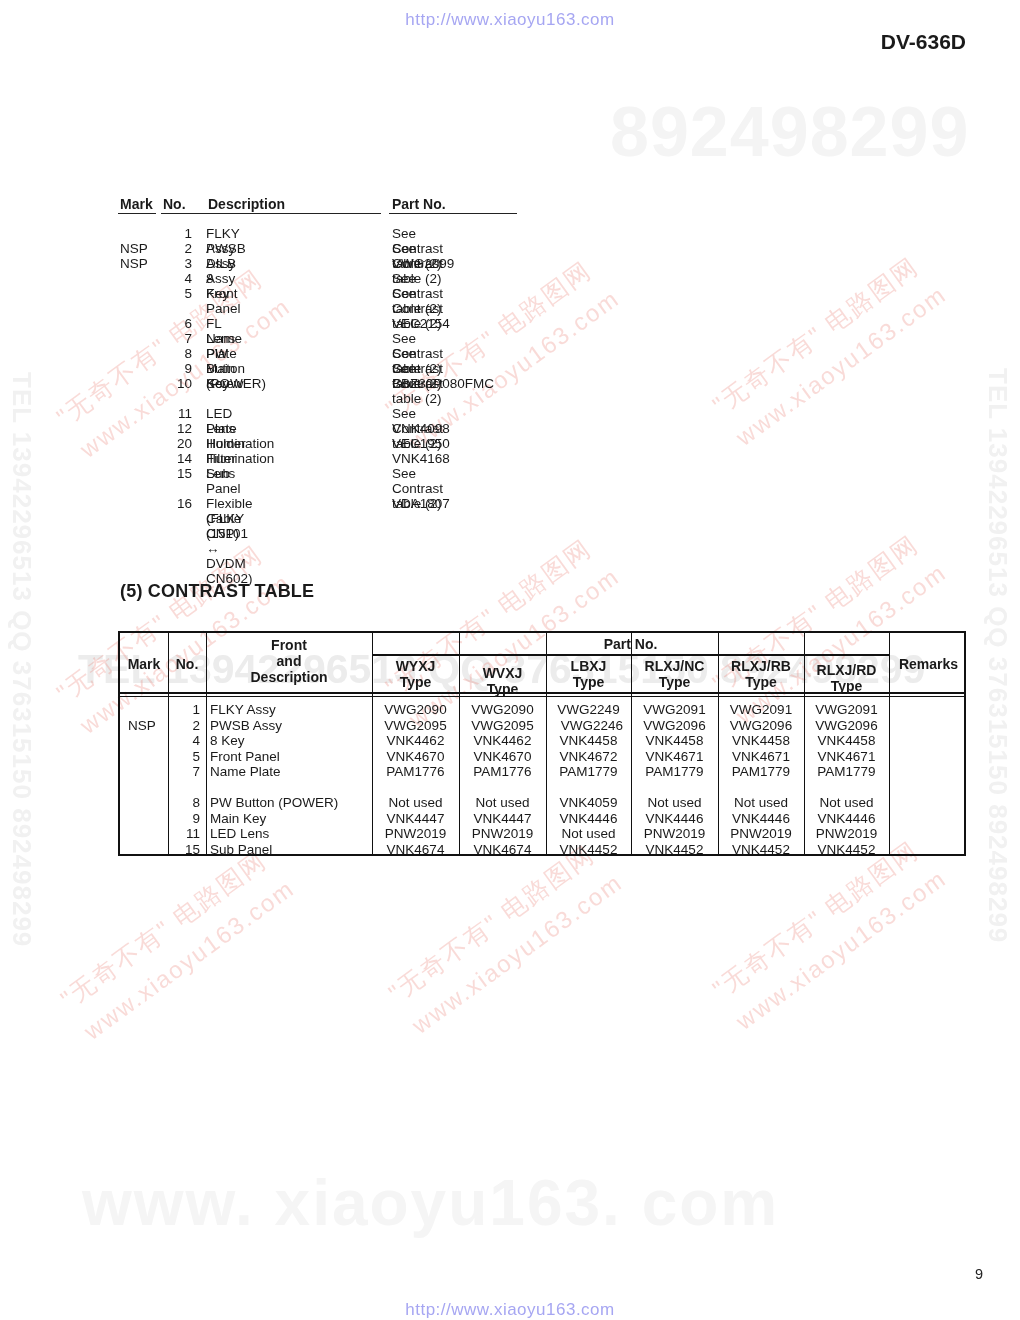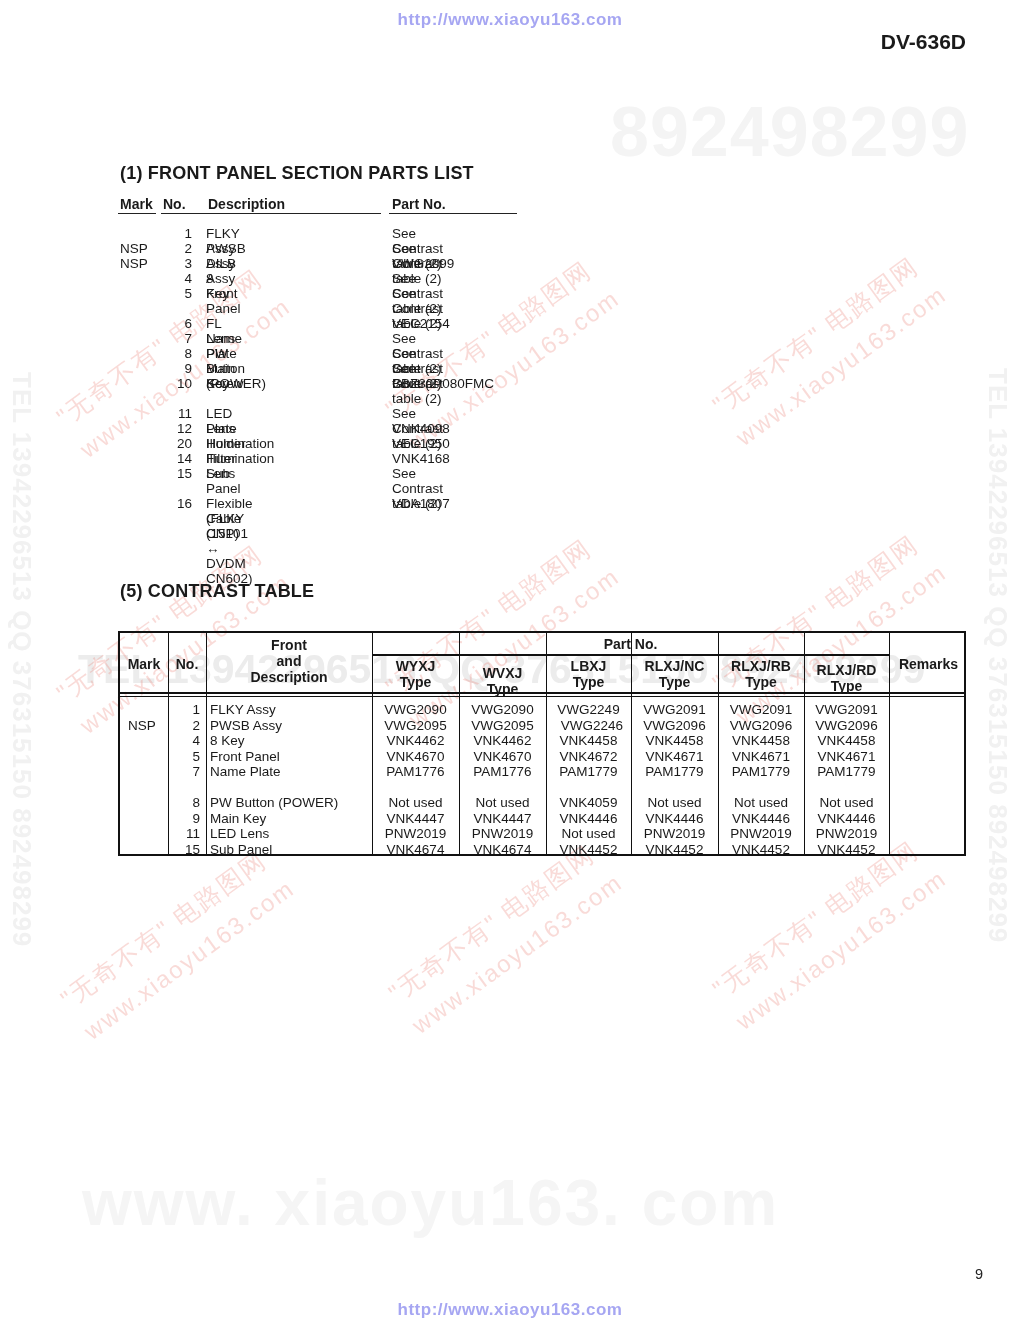--- a/index.html
+++ b/index.html
@@ -4,21 +4,21 @@
 <style>
   html,body{margin:0;padding:0;background:#888;}
   .page{
     position:relative; width:1020px; height:1320px; margin:0 auto;
     background:#ffffff; overflow:hidden;
     font-family:"Liberation Sans","DejaVu Sans",sans-serif;
     color:#1a1a1a;
   }
   .abs{position:absolute;}
   
-  .wm{position:absolute; z-index:0; pointer-events:none; white-space:nowrap;font-weight:bold;}
+  .wm{position:absolute; z-index:0; pointer-events:none; white-space:nowrap;}
   .wm-url{color:#a6a6f2; font-size:17px; letter-spacing:0.5px; width:100%; text-align:center;}
   .wm-qq{font-weight:bold; font-size:70px; color:#f4f4f4; letter-spacing:1px; top:92px;}
   .wm-big{font-weight:bold; font-size:64px; color:#f5f5f5; letter-spacing:2px; left:82px; top:1166px;}
   .wm-side{font-weight:bold; font-size:26px; color:#f1f1f1; letter-spacing:1px; writing-mode:vertical-rl;}
   .wm-hband{font-weight:bold; font-size:41px; color:#ececec; left:78px; top:646px; letter-spacing:0px;}
   .pink-tile{position:absolute; z-index:0; height:78px; transform:rotate(-36deg); transform-origin:left bottom; pointer-events:none;}
   .pink-tile .l1{font-size:25px; letter-spacing:2px; color:rgba(232,125,114,0.28); white-space:nowrap; height:42px;}
   .pink-tile .l2{font-size:24px; letter-spacing:2px; color:rgba(232,125,114,0.28); white-space:nowrap; height:36px;}
   
   .content{position:absolute; z-index:1; inset:0;}
@@ -93,21 +93,20 @@
         <div class="l1">"无奇不有" 电路图网</div>
         <div class="l2">www.xiaoyu163.com</div>
       </div>
     </div>
   <div class="wm wm-url" style="top:1300px;">http://www.xiaoyu163.com</div>
 
   <div class="content">
 
     <div class="model">DV-636D</div>
 
-    <div class="h1" style="top:163px;">(1) FRONT PANEL SECTION PARTS LIST</div>
 
     <div class="pl-head" style="left:120px;">Mark</div>
     <div class="pl-head" style="left:163px;">No.</div>
     <div class="pl-head" style="left:208px;">Description</div>
     <div class="pl-head" style="left:392px;">Part No.</div>
     <div class="rule" style="left:118px; top:213px; width:38px;"></div>
     <div class="rule" style="left:161px; top:213px; width:220px;"></div>
     <div class="rule" style="left:389px; top:213px; width:128px;"></div>
 
     <div>

